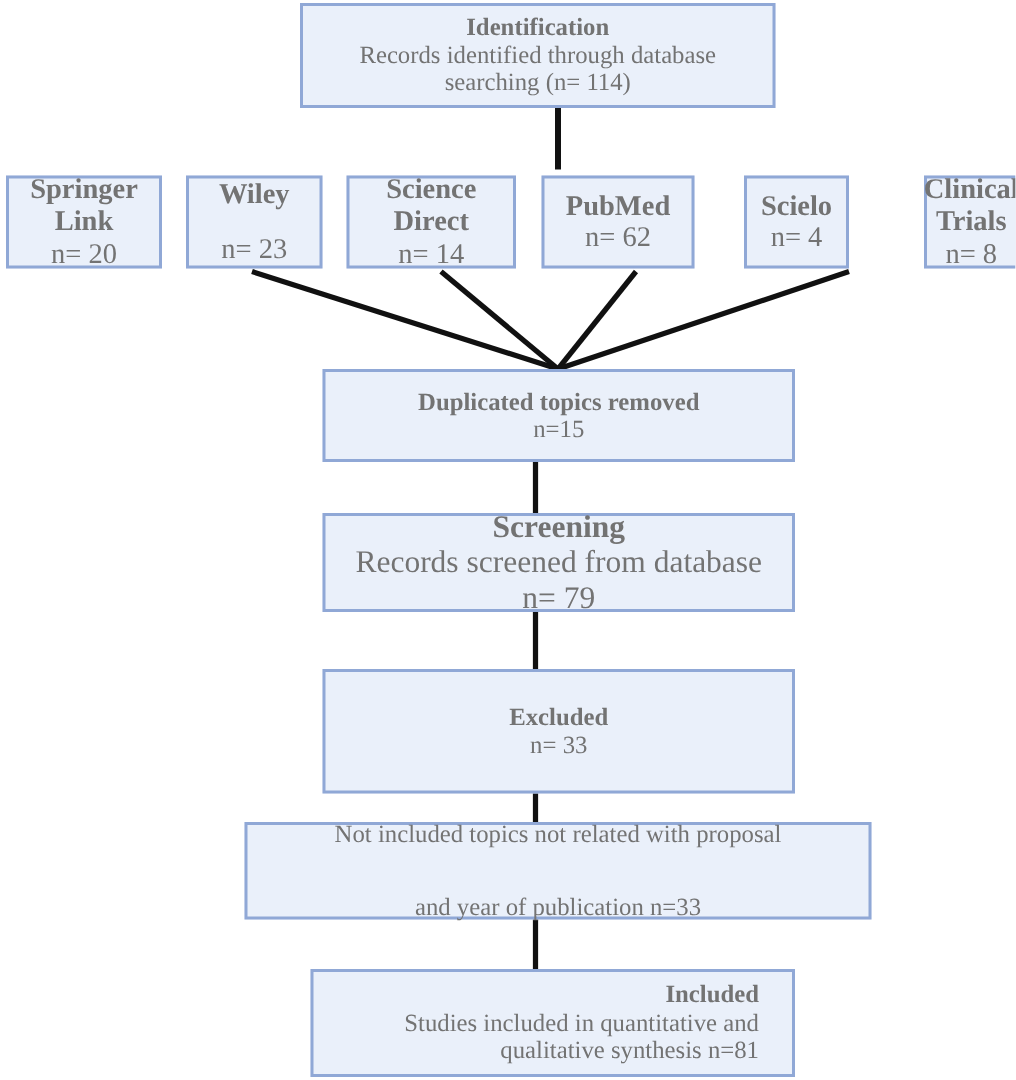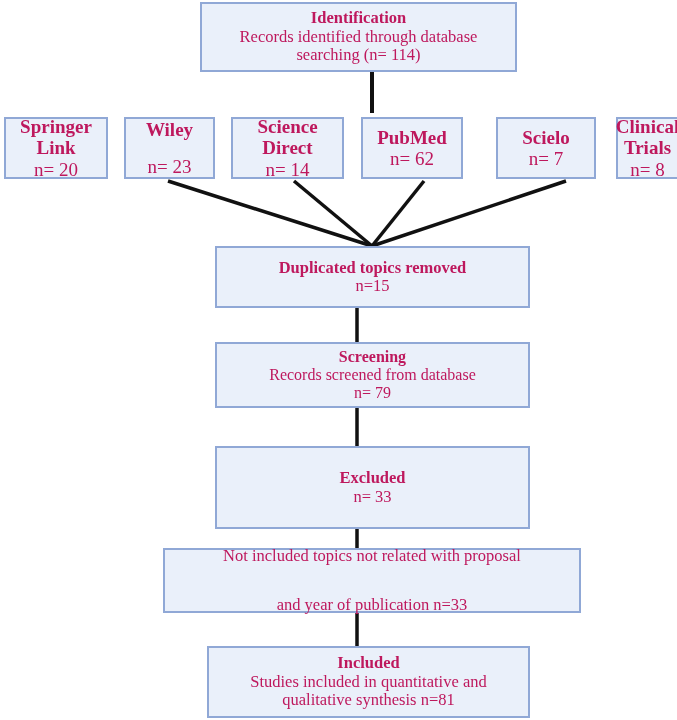--- a/index.html
+++ b/index.html
@@ -26,21 +26,21 @@
   .node {
     position: absolute;
     box-sizing: border-box;
     background: #eaf0fa;
     border: 2px solid #90a8d6;
     display: flex;
     flex-direction: column;
     align-items: center;
     justify-content: center;
     text-align: center;
-    color: #be185d;
+    color: #737373;
     line-height: 1.12;
   }
   .node .title {
     font-weight: bold;
   }
   .node .line {
     font-weight: normal;
   }
   
   #node-identification {
@@ -55,45 +55,46 @@
   .source-node {
     top: 117px;
     height: 62px;
     font-size: 19px;
     padding: 0 4px;
   }
   #node-springer-link { left: 4px;   width: 104px; }
   #node-wiley        { left: 124px; width: 91px; justify-content: space-between;  }
   #node-science-direct { left: 231px; width: 113px; }
   #node-pubmed       { left: 361px; width: 102px; }
-  #node-scielo       { left: 496px; width: 100px; text-align: center;  }
+  #node-scielo       { left: 496px; width: 70px; text-align: center;  }
   #node-clinical-trials { left: 616px; width: 63px; }
   
   #node-duplicated {
     left: 215px; top: 246px; width: 315px; height: 62px;
     font-size: 16.5px;
   }
   #node-screening {
     left: 215px; top: 342px; width: 315px; height: 66px;
-    font-size: 16px;
+    font-size: 21px;
   }
   #node-excluded {
     left: 215px; top: 446px; width: 315px; height: 83px;
     font-size: 16.5px;
   }
   #node-not-included {
     left: 163px; top: 548px; width: 418px; height: 65px;
     font-size: 16.5px;
     padding: 0 8px;
     gap: 30px;
   }
   #node-included {
     left: 207px; top: 646px; width: 323px; height: 72px;
     font-size: 16.5px;
     padding: 0 22px;
+    align-items: flex-end;
   }
 </style>
 </head>
 <body>
 
 <div id="diagram">
 
   <svg class="connector-layer" viewBox="0 0 677 720" width="677" height="720" xmlns="http://www.w3.org/2000/svg">
 
     <line x1="372" y1="72" x2="372" y2="113" stroke="#111111" stroke-width="4"></line>
@@ -132,21 +133,21 @@
     <div class="line">n= 14</div>
   </div>
 
   <div class="node source-node" id="node-pubmed">
     <div class="title">PubMed</div>
     <div class="line">n= 62</div>
   </div>
 
   <div class="node source-node" id="node-scielo">
     <div class="title">Scielo</div>
-    <div class="line">n= 7</div>
+    <div class="line">n= 4</div>
   </div>
 
   <div class="node source-node" id="node-clinical-trials">
     <div class="title">Clinical</div>
     <div class="title">Trials</div>
     <div class="line">n= 8</div>
   </div>
 
   <div class="node" id="node-duplicated">
     <div class="title">Duplicated topics removed</div>

